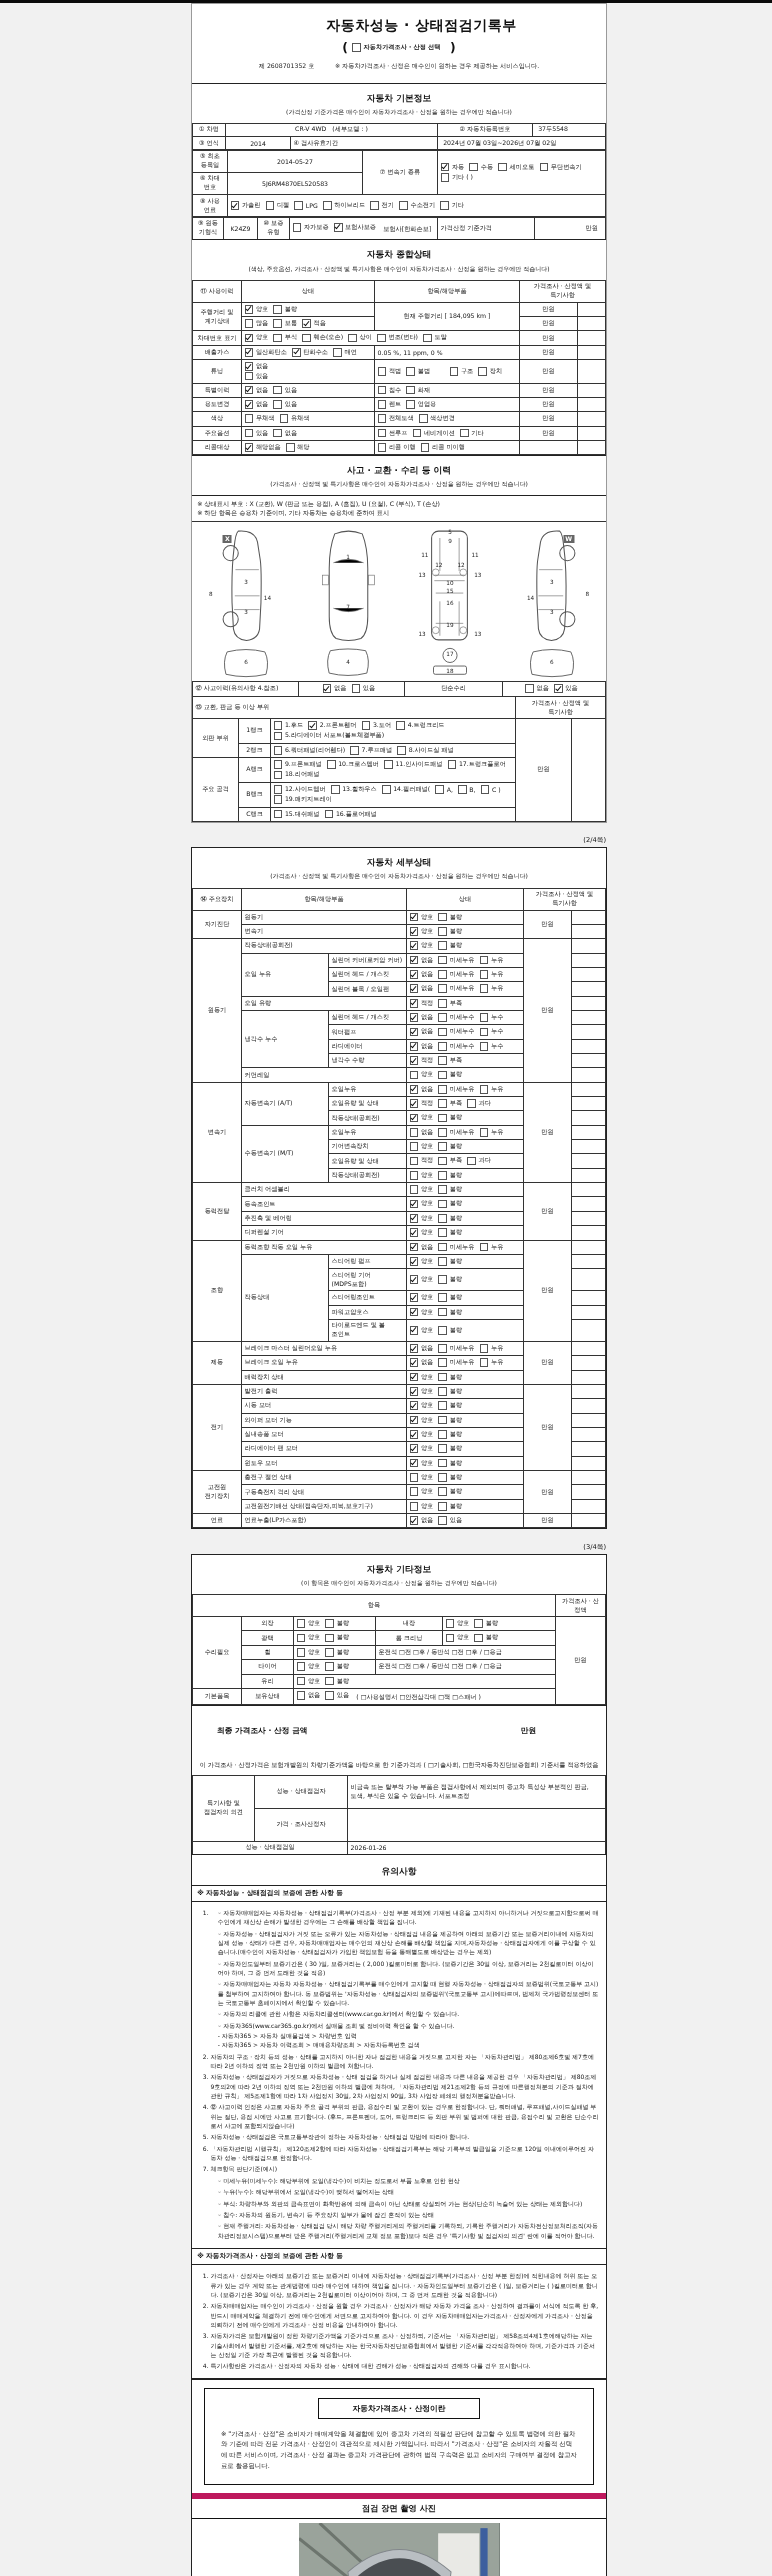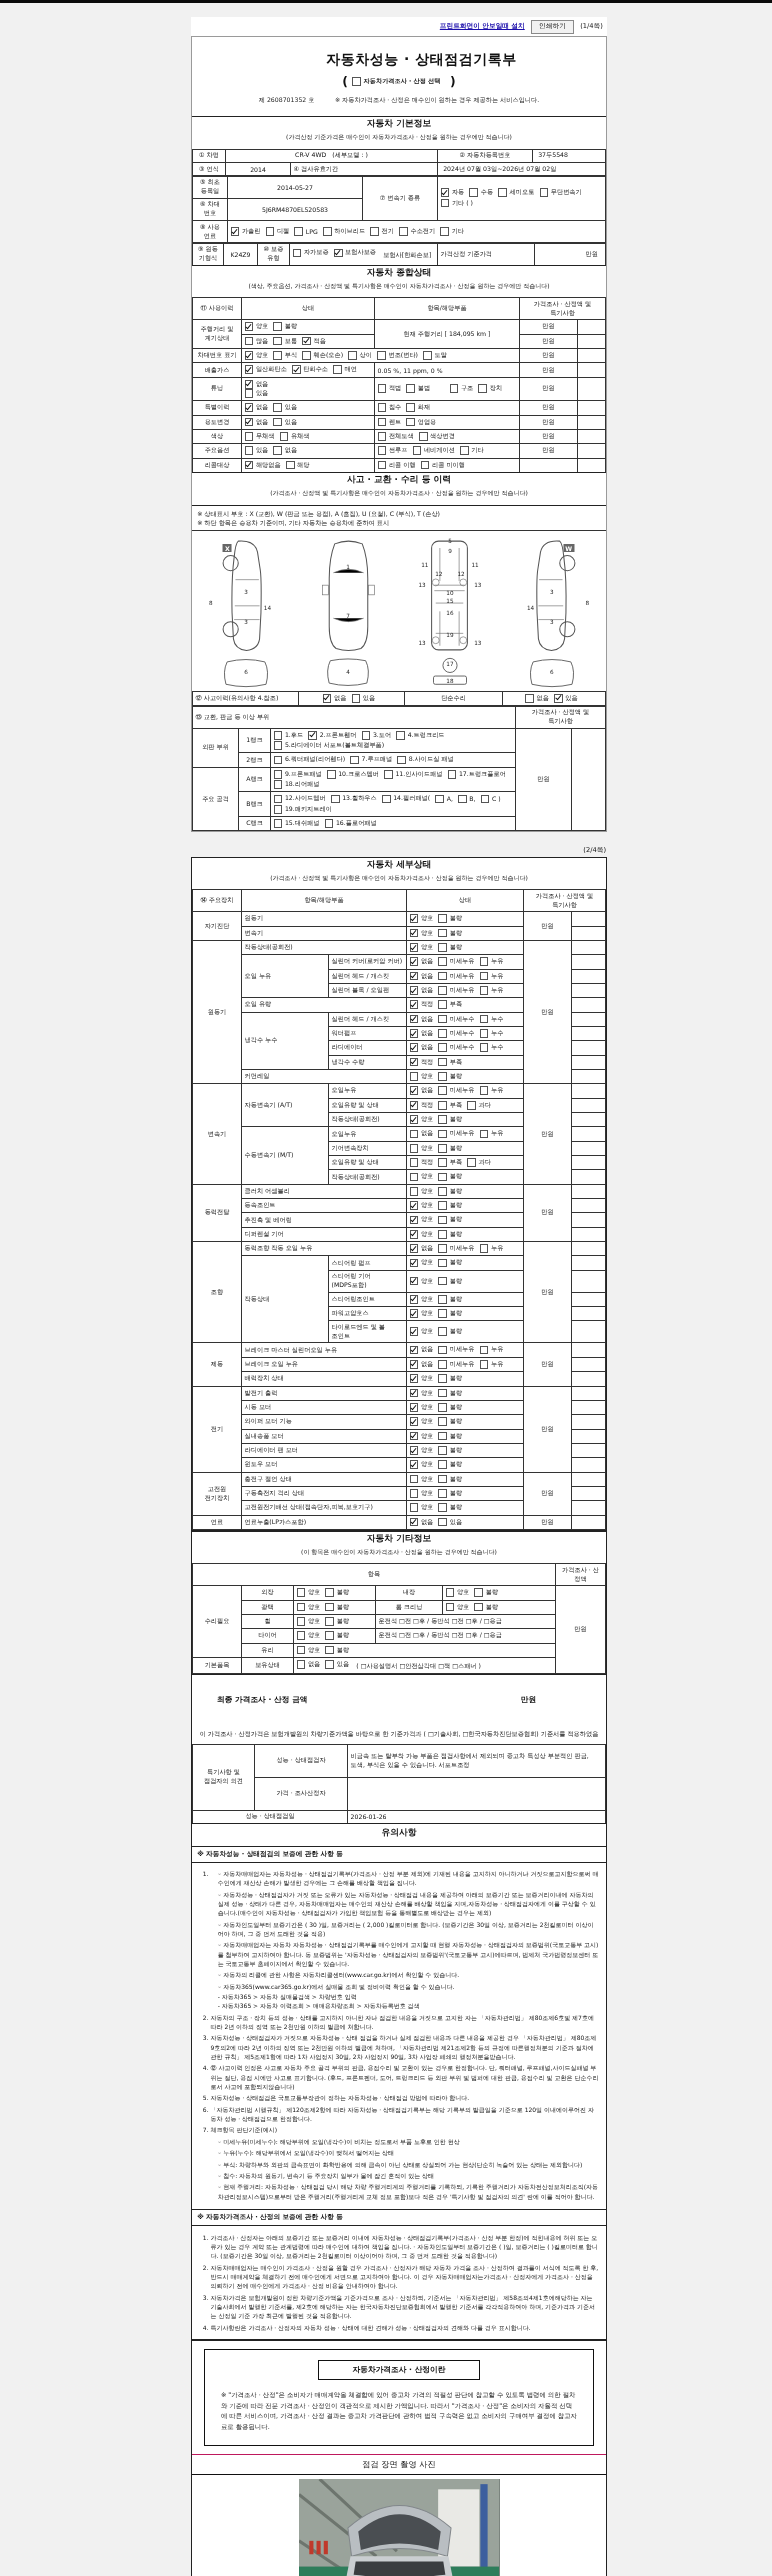--- a/index.html
+++ b/index.html
@@ -11,21 +11,21 @@
   .print-btn{font-family:inherit;font-size:6.7px;padding:1.5px 7.2px;background:#f2f2f2;border:0.5px solid #8a8a8a;cursor:pointer;}
   .pageno{font-size:6.7px;}
   .sheet{background:#fff;border:1px solid #9a9a9a;}
   .sheet.dark{border-color:#222;}
   .pgmark{text-align:right;font-size:6.7px;padding:13.4px 1px 2.1px;}
   
   .doc-title{font-size:14px;font-weight:bold;text-align:center;margin-top:13.4px;letter-spacing:0.5px;padding-left:45px;}
   .doc-title2{font-size:12.4px;font-weight:bold;text-align:center;margin-top:5.2px;}
   .doc-meta{font-size:6.2px;text-align:center;margin:7.2px 0 11.3px;color:#222;}
   .doc-meta .no{margin-right:18.5px;}
-  .sec-head{border-top:1px solid #222;padding:1px 0 1px;}
+  .sec-head{border-top:1px solid #222;padding:9px 0 1px;}
   .sec-title{font-size:8.8px;font-weight:bold;text-align:center;}
   .sec-sub{font-size:6px;text-align:center;margin:3.1px 0 5.2px;}
   
   table{border-collapse:collapse;width:100%;table-layout:fixed;}
   td,th{border:0.5px solid #333;font-size:6.2px;padding:1.5px 2.6px;vertical-align:middle;word-break:keep-all;}
   th{font-weight:normal;text-align:center;}
   .tb{border-top:1px solid #222;}
   td.lab{text-align:center;background:#fff;}
   td.val{padding-left:5.2px;}
   td.ctr{text-align:center;}
@@ -57,36 +57,31 @@
   .note-ind{padding-left:7.2px;}
   
   .final-row{display:flex;border-top:1px solid #222;padding:20px 0;font-size:7.7px;font-weight:bold;}
   .final-row .fl{flex:1;padding-left:25px;}
   .final-row .fu{width:155px;text-align:center;}
   .basis{font-size:6.2px;text-align:center;padding:4.1px 6.2px 5.2px;line-height:1.5;}
   
   .expl-box{border:1px solid #111;margin:8.2px 12.4px;padding:0 10.3px 12.4px;}
   .expl-title{border:1px solid #111;width:155px;margin:9.3px auto 10.3px;text-align:center;font-size:7.7px;font-weight:bold;padding:4.1px 2.1px;}
   .expl-text{font-size:6.4px;line-height:1.65;padding:0 5.2px;}
-  .photo-h{font-size:8.2px;font-weight:normal;text-align:center;padding:4.1px 0;border-top:1px solid #be185d;border-bottom:1px solid #111;margin-top:5.2px;}
+  .photo-h{font-size:8.2px;font-weight:bold;text-align:center;padding:4.1px 0;border-top:6px solid #be185d;border-bottom:1px solid #111;margin-top:5.2px;}
   .photo-wrap{text-align:center;padding:4.1px 0;}
   .photo{position:relative;width:201px;height:148px;margin:0 auto;background:#7b847e;overflow:hidden;}
 </style>
 <style>tr.secstart td{border-top:1px solid #333;}</style></head>
 <body>
 
 <div class="top-strip"></div>
 
 <div class="doc-col">
 
-  <div class="chrome-bar">
-    <a class="install-link">프린트화면이 안보일때 설치</a>
-    <button class="print-btn">인쇄하기</button>
-    <span class="pageno">(1/4쪽)</span>
-  </div>
 
   <div class="sheet">
     <div class="doc-title">자동차성능 · 상태점검기록부</div>
     <div class="doc-title2">
       <span>(</span>
       <span><span class="opt">
             <span class="cb"></span>
             <span class="olab">자동차가격조사 · 산정 선택</span>
           </span></span>
       <span>)</span>
@@ -1204,20 +1199,21 @@
                 <span class="cb"></span>
                 <span class="olab">있음</span>
               </span></td>
             <td class="unit" rowspan="1">만원</td>
             <td class="blank"></td>
           </tr>
         </tbody>
     </table>
   </div>
 
+  <div class="pgmark">(3/4쪽)</div>
   <div class="sheet dark">
     <div class="sec-head" style="border-top:none">
       <div class="sec-title">자동차 기타정보</div>
       <div class="sec-sub">(이 항목은 매수인이 자동차가격조사 · 산정을 원하는 경우에만 적습니다)</div>
     </div>
     <table class="tb">
       <colgroup>
           <col style="width:49px">
           <col style="width:52px">
           <col style="width:82px">

